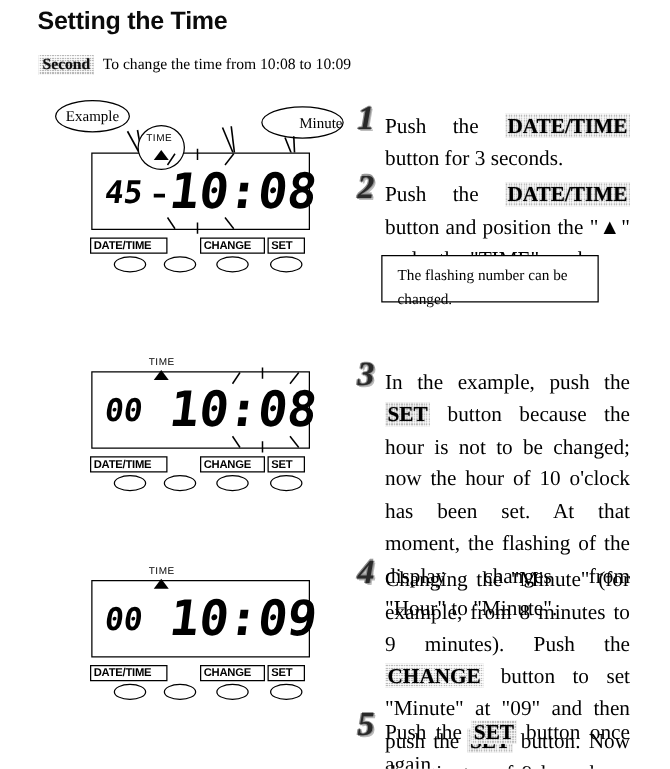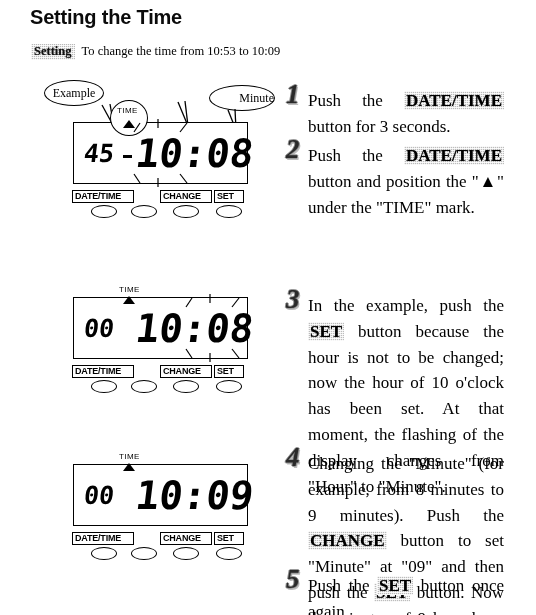--- a/index.html
+++ b/index.html
@@ -156,22 +156,22 @@
   }
 </style>
 </head>
 <body>
 
 <div class="page">
 
   <div class="title">Setting the Time</div>
 
   <div class="example-row">
-    <span class="badge">Setting</span>
-    <span class="example-text">To change the time from 10:53 to 10:09</span>
+    <span class="badge">Second</span>
+    <span class="example-text">To change the time from 10:08 to 10:09</span>
   </div>
 
   <div class="bubble" style="left:44px;top:80px;">
     <span>Example</span>
   </div>
   <div class="tail" style="left:98px;top:103px;">
     <svg width="44" height="26" viewBox="0 0 44 26">
         <path d="M4 2 L16 24" stroke="#000" stroke-width="1.3" fill="none"></path>
         <path d="M12 1 L16 24" stroke="#000" stroke-width="1.3" fill="none"></path>
       </svg>
@@ -288,20 +288,23 @@
   <div class="step" style="left:308px;top:88px;">
     <div class="stepnum">1</div>
     <div class="steptext">Push the <span class="kbd">DATE/TIME</span> button for 3 seconds.</div>
   </div>
 
   <div class="step" style="left:308px;top:143px;">
     <div class="stepnum">2</div>
     <div class="steptext">Push the <span class="kbd">DATE/TIME</span> button and position the "▲" under the "TIME" mark.</div>
   </div>
 
+  <div class="notebox" style="left:305px;top:204px;width:174px;height:38px;">
+    <span>The flashing number can be changed.</span>
+  </div>
 
   <div class="step" style="left:308px;top:293px;">
     <div class="stepnum">3</div>
     <div class="steptext">In the example, push the <span class="kbd">SET</span> button because the hour is not to be changed; now the hour of 10 o'clock has been set. At that moment, the flashing of the display changes from "Hour" to "Minute".</div>
   </div>
 
   <div class="step" style="left:308px;top:451px;">
     <div class="stepnum">4</div>
     <div class="steptext">Changing the "Minute" (for example, from 8 minutes to 9 minutes). Push the <span class="kbd">CHANGE</span> button to set "Minute" at "09" and then push the <span class="kbd">SET</span> button. Now the minutes of 9 have been set.</div>
   </div>

